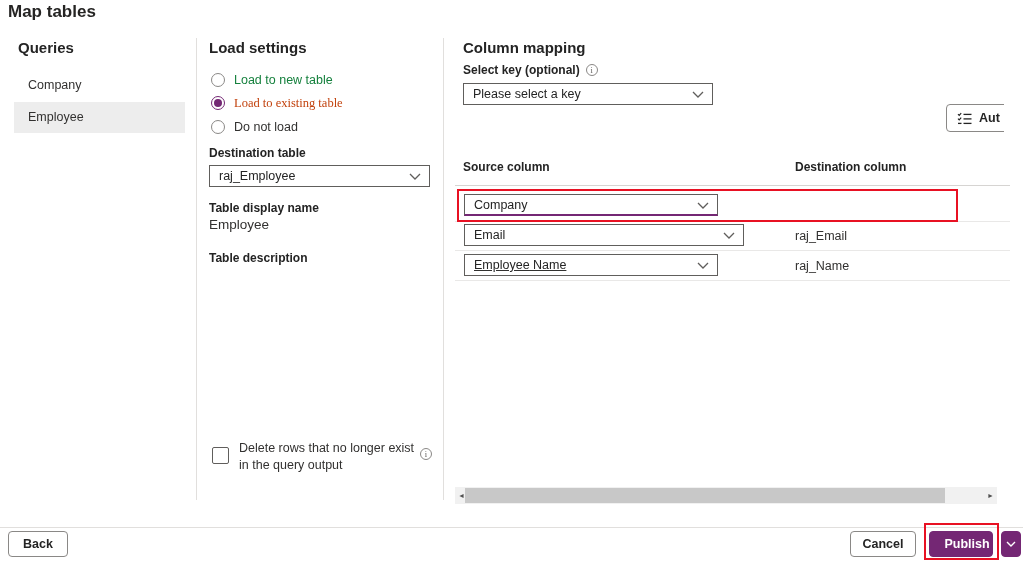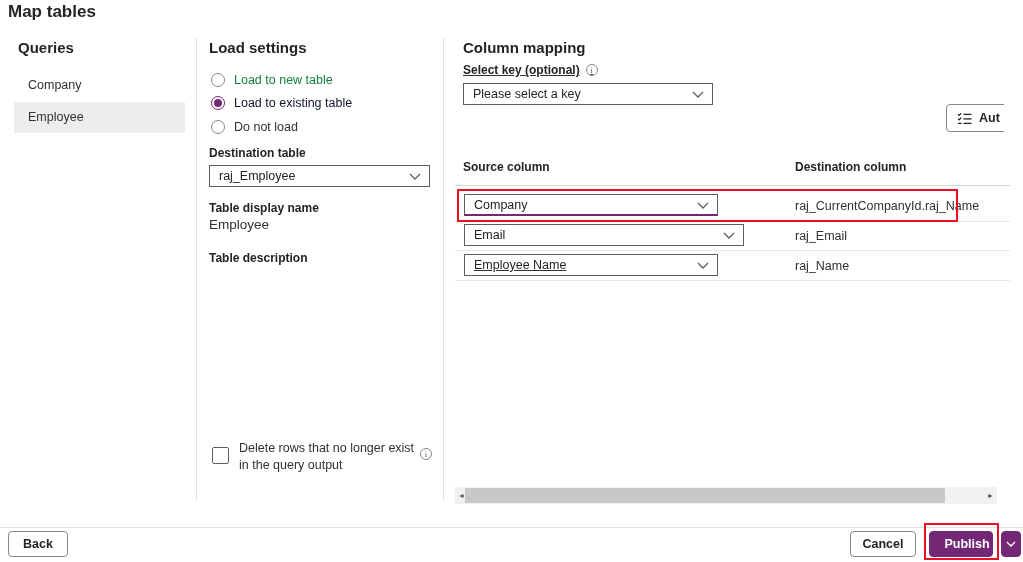--- a/index.html
+++ b/index.html
@@ -18,21 +18,21 @@
   .query-item.selected{background:#ededed;}
 
   
   .radio-row{position:absolute;left:211px;display:flex;align-items:center;gap:9px;height:16px;}
   .radio{width:14px;height:14px;border-radius:50%;border:1px solid #8a8886;box-sizing:border-box;
          position:relative;background:#fff;flex:0 0 auto;}
   .radio.selected{border-color:#742774;}
   .radio.selected::after{content:"";position:absolute;inset:2px;border-radius:50%;background:#742774;}
   .radio-label{font-size:12.5px;color:#323130;white-space:nowrap;}
   .radio-label.disabled{color:#15803d;}
-  .radio-label.accent{color:#0f172a;}
+  .radio-label.accent{color:#c2410c;font-family:Liberation Serif, serif;}
 
   .field-label{position:absolute;font-size:12px;font-weight:700;color:#242424;white-space:nowrap;}
   .field-value{position:absolute;font-size:13.5px;color:#323130;}
 
   
   .dropdown{position:absolute;height:22px;border:1px solid #605e5c;border-radius:0;background:#fff;
             box-sizing:border-box;cursor:pointer;}
   .dropdown .dd-text{display:block;padding-left:9px;line-height:20px;font-size:12.5px;color:#242424;
             white-space:nowrap;overflow:hidden;padding-right:26px;}
   .dropdown svg{position:absolute;right:8px;top:7px;}
@@ -124,21 +124,21 @@
   <div class="field-value" style="left:209px;top:217px;">Employee</div>
 
   <div class="field-label" style="left:209px;top:251px;">Table description</div>
 
   <div class="checkbox"></div>
   <div class="checkbox-label">Delete rows that no longer exist in the query output</div>
   <span class="info-icon" style="position:absolute;left:420px;top:448px;"></span>
 
   <div class="section-heading" style="left:463px;top:39px;">Column mapping</div>
 
-  <div style="position:absolute;left:463px;top:63px;display:flex;align-items:center;gap:6px;text-decoration:underline;">
+  <div style="position:absolute;left:463px;top:63px;display:flex;align-items:center;gap:6px;">
     <span class="field-label" style="position:static;">Select key (optional)</span>
     <span class="info-icon"></span>
   </div>
   <div class="dropdown" style="left:463px;top:83px;width:250px;">
     <span class="dd-text">Please select a key</span>
     <svg width="12" height="8" viewBox="0 0 12 8">
       <path d="M1 1 L6 6 L11 1" fill="none" stroke="#605e5c" stroke-width="1.3"></path>
       </svg>
   </div>
 
@@ -159,21 +159,20 @@
   <div class="col-header" style="left:463px;">Source column</div>
   <div class="col-header" style="left:795px;">Destination column</div>
   <div class="hline header" style="top:185px;"></div>
 
   <div class="dropdown focused" style="left:464px;top:194px;width:254px;">
     <span class="dd-text">Company</span>
     <svg width="12" height="8" viewBox="0 0 12 8">
       <path d="M1 1 L6 6 L11 1" fill="none" stroke="#605e5c" stroke-width="1.3"></path>
       </svg>
   </div>
-  <div class="dest-value" style="top:199px;">raj_CurrentCompanyId.raj_Name</div>
   <div class="hline row" style="top:221px;"></div>
 
   <div class="dropdown" style="left:464px;top:224px;width:280px;">
     <span class="dd-text">Email</span>
     <svg width="12" height="8" viewBox="0 0 12 8">
       <path d="M1 1 L6 6 L11 1" fill="none" stroke="#605e5c" stroke-width="1.3"></path>
       </svg>
   </div>
   <div class="dest-value" style="top:229px;">raj_Email</div>
   <div class="hline row" style="top:250px;"></div>

